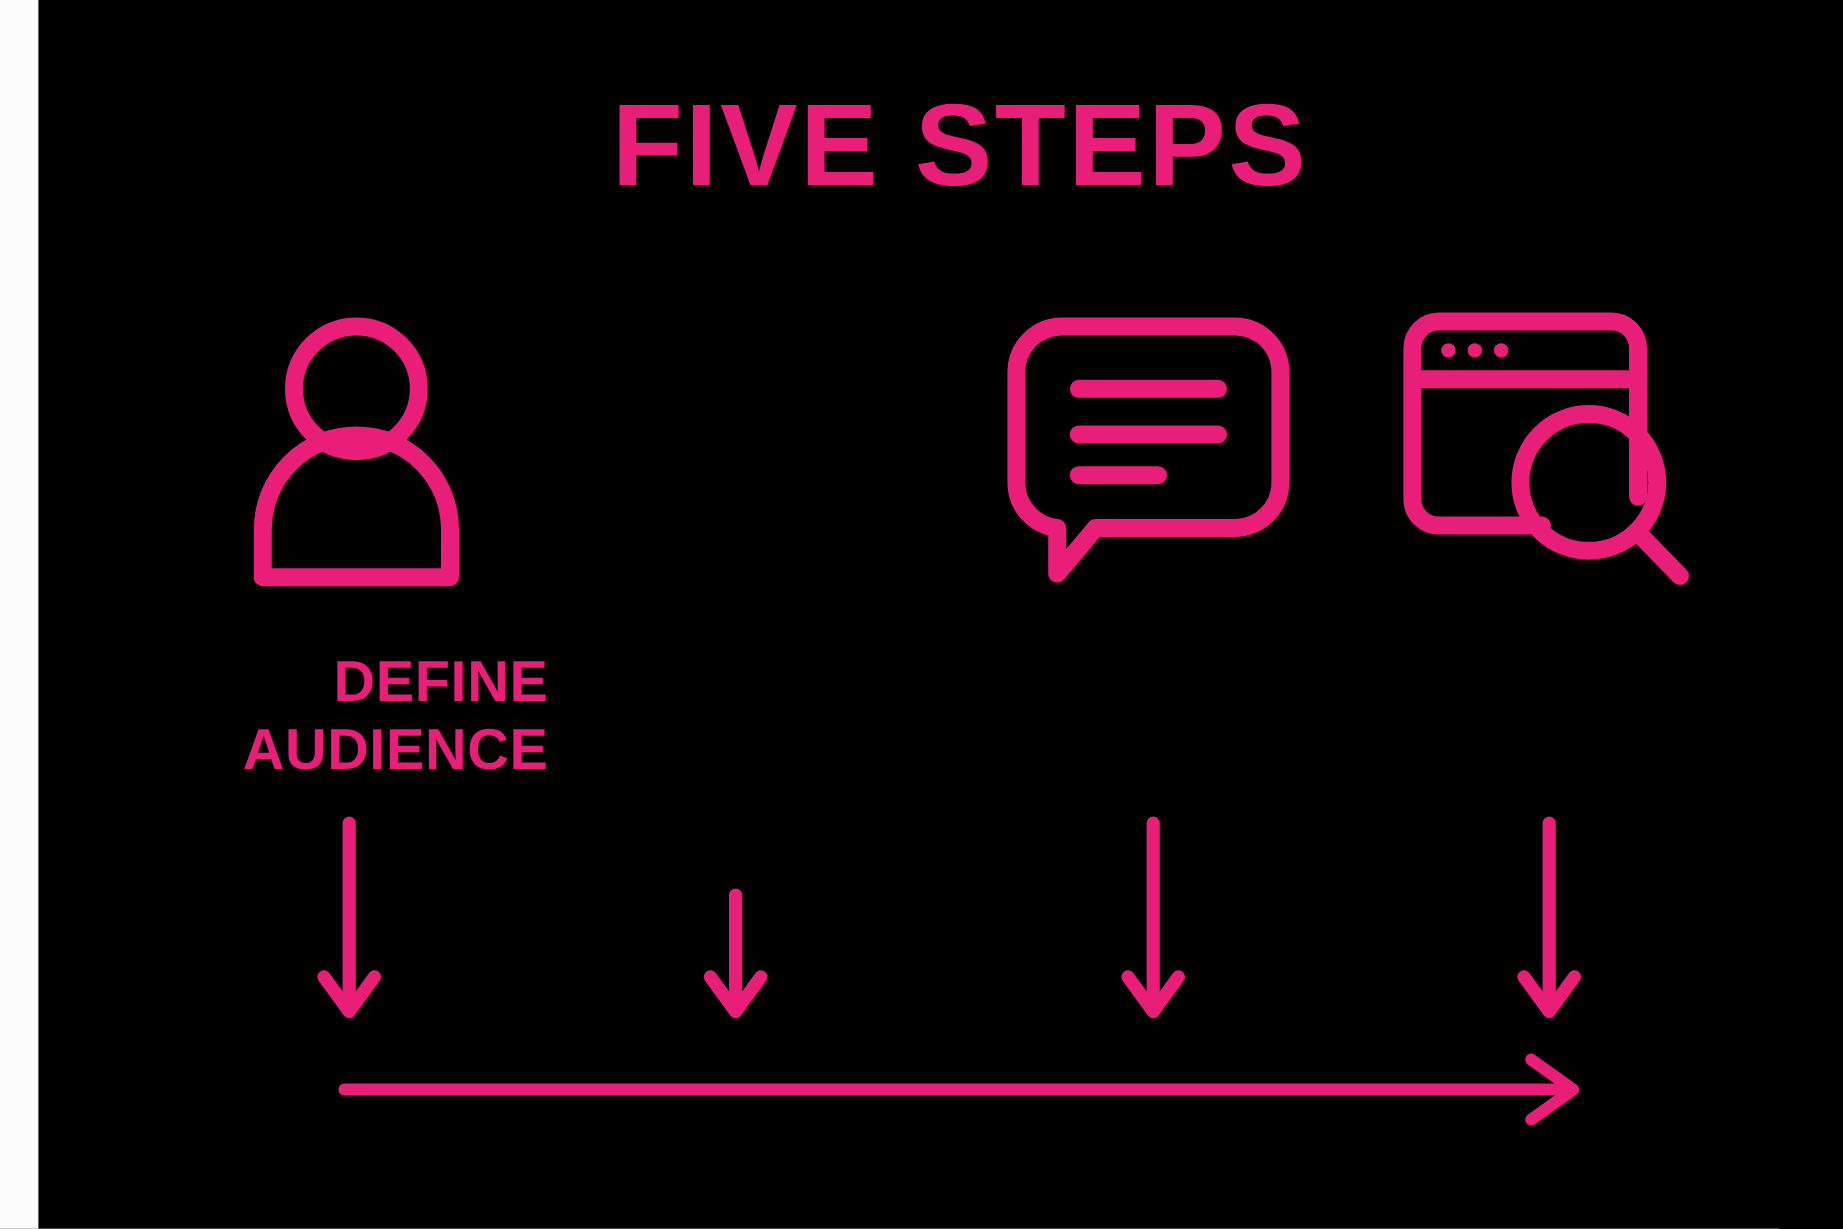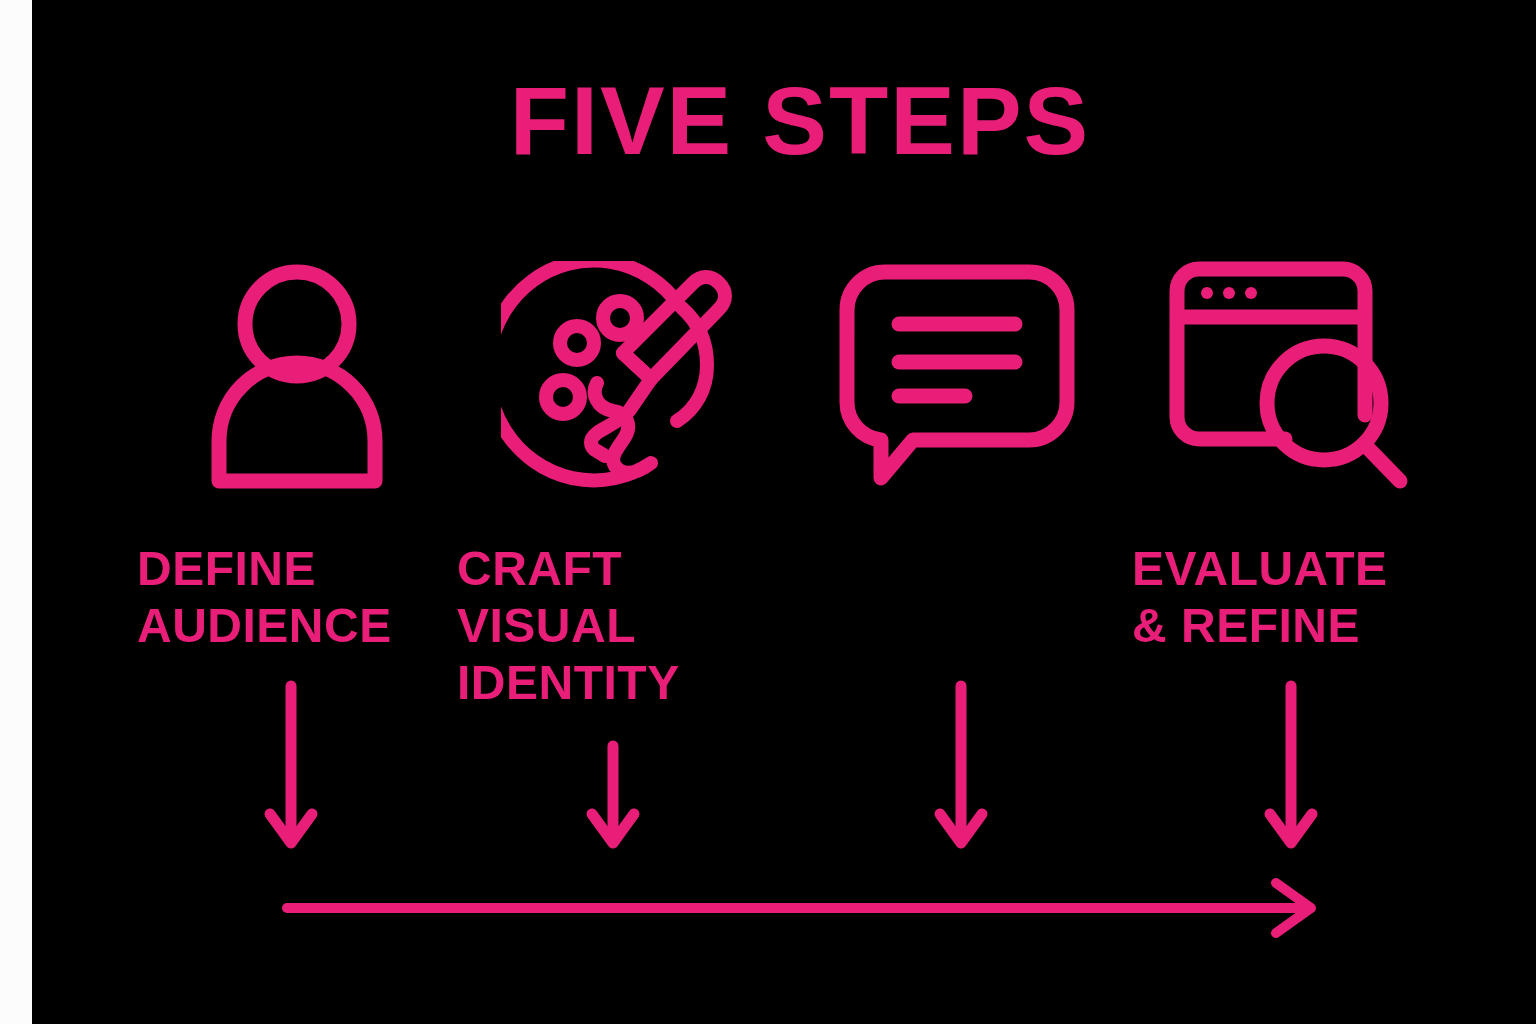--- a/index.html
+++ b/index.html
@@ -39,21 +39,21 @@
     width: 320px;
   }
   .step-icon {
     height: 240px;
     display: flex;
     align-items: center;
     justify-content: center;
   }
   .step-label {
     margin-top: 42px;
-    text-align: left;
+    text-align: right;
     font-size: 48px;
     font-weight: bold;
     line-height: 57px;
     letter-spacing: 0.5px;
     color: #e91e79;
     white-space: pre-line;
   }
   #step-1 { left: 105px; }
   #step-2 { left: 425px; }
   #step-3 { left: 765px; }
@@ -86,47 +86,20 @@
         <svg width="200" height="230" viewBox="0 0 200 230" fill="none" stroke="#e91e79" stroke-width="15" stroke-linecap="round" stroke-linejoin="round">
           <circle cx="100" cy="63" r="52"></circle>
           <path d="M22 220 L22 180 A78 78 0 0 1 178 180 L178 220 Z"></path>
         </svg>
       </span>
     </div>
     <div class="step-label">DEFINE
 AUDIENCE</div>
   </div>
 
-  <div class="step" id="step-2">
-    <div class="step-icon">
-      <span>
-        <svg width="232" height="230" viewBox="0 0 232 230" fill="none" stroke="#e91e79" stroke-width="14" stroke-linecap="round" stroke-linejoin="round">
-
-          <path d="M178 44 A106 110 0 1 0 150 202
-                   C133 215 120 214 114 205
-                   C108 195 118 186 124 176
-                   C131 164 126 152 112 150
-                   C96 147 90 133 96 122"></path>
-          <path d="M181 47 C198 62 206 82 206 104 C206 128 195 148 176 160"></path>
-
-          <circle cx="76" cy="82" r="17"></circle>
-          <circle cx="119" cy="57" r="17"></circle>
-          <circle cx="62" cy="136" r="17"></circle>
-
-          <path d="M218 22 C226 30 226 40 218 48 L150 118 L122 92 L192 22 C200 14 210 14 218 22 Z"></path>
-
-          <path d="M122 92 L150 118 L128 150 C120 160 104 166 96 172
-                   C88 178 88 186 96 190 L104 195"></path>
-        </svg>
-      </span>
-    </div>
-    <div class="step-label">CRAFT
-VISUAL
-IDENTITY</div>
-  </div>
 
   <div class="step" id="step-3">
     <div class="step-icon">
       <span>
         <svg width="240" height="228" viewBox="0 0 240 228" fill="none" stroke="#e91e79" stroke-width="15" stroke-linecap="round" stroke-linejoin="round">
           <path d="M48 10 H192 A38 38 0 0 1 230 48 V140 A38 38 0 0 1 192 178
                    H76 L44 216 L44 178 A38 38 0 0 1 10 140 V48 A38 38 0 0 1 48 10 Z"></path>
           <line x1="62" y1="62" x2="178" y2="62"></line>
           <line x1="62" y1="100" x2="178" y2="100"></line>
           <line x1="62" y1="134" x2="128" y2="134"></line>
@@ -145,22 +118,20 @@
           <line x1="11" y1="58" x2="197" y2="58"></line>
           <circle cx="40" cy="34" r="6" fill="#e91e79" stroke="none"></circle>
           <circle cx="62" cy="34" r="6" fill="#e91e79" stroke="none"></circle>
           <circle cx="84" cy="34" r="6" fill="#e91e79" stroke="none"></circle>
 
           <circle cx="157" cy="144" r="57"></circle>
           <line x1="198" y1="186" x2="233" y2="222"></line>
         </svg>
       </span>
     </div>
-    <div class="step-label">EVALUATE
-&amp; REFINE</div>
   </div>
 
   <div class="down-arrow" id="down-arrow-1">
     <span>
       <svg width="58" height="172" viewBox="0 0 58 172" fill="none" stroke="#e91e79" stroke-width="11" stroke-linecap="round" stroke-linejoin="round">
         <line x1="29" y1="6" x2="29" y2="160"></line>
         <polyline points="8,134 29,163 50,134"></polyline>
       </svg>
     </span>
   </div>

